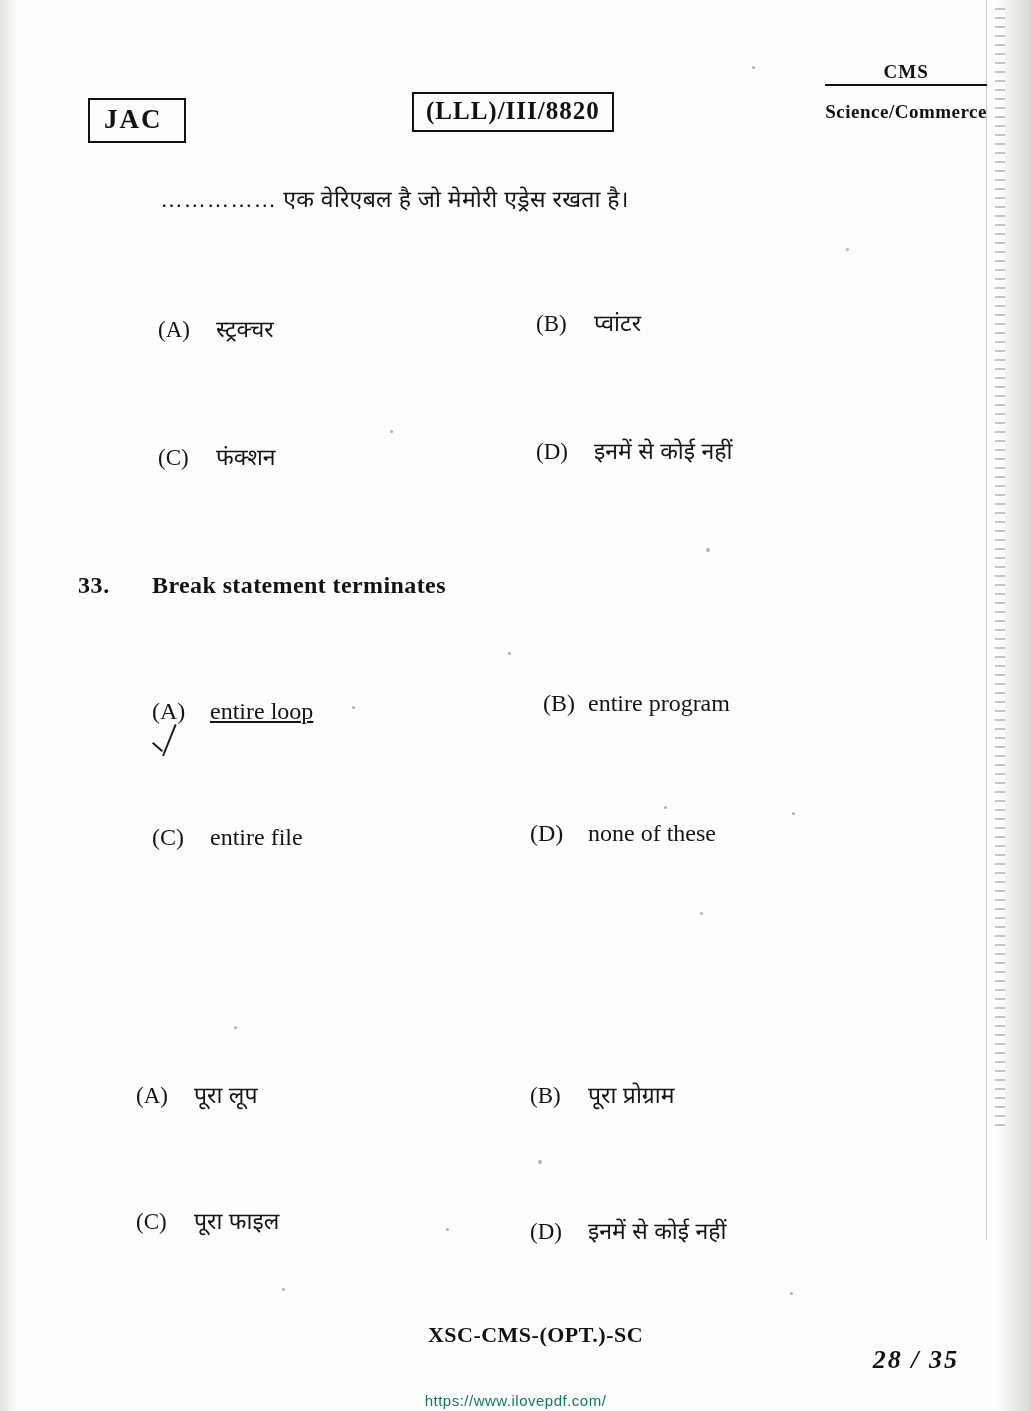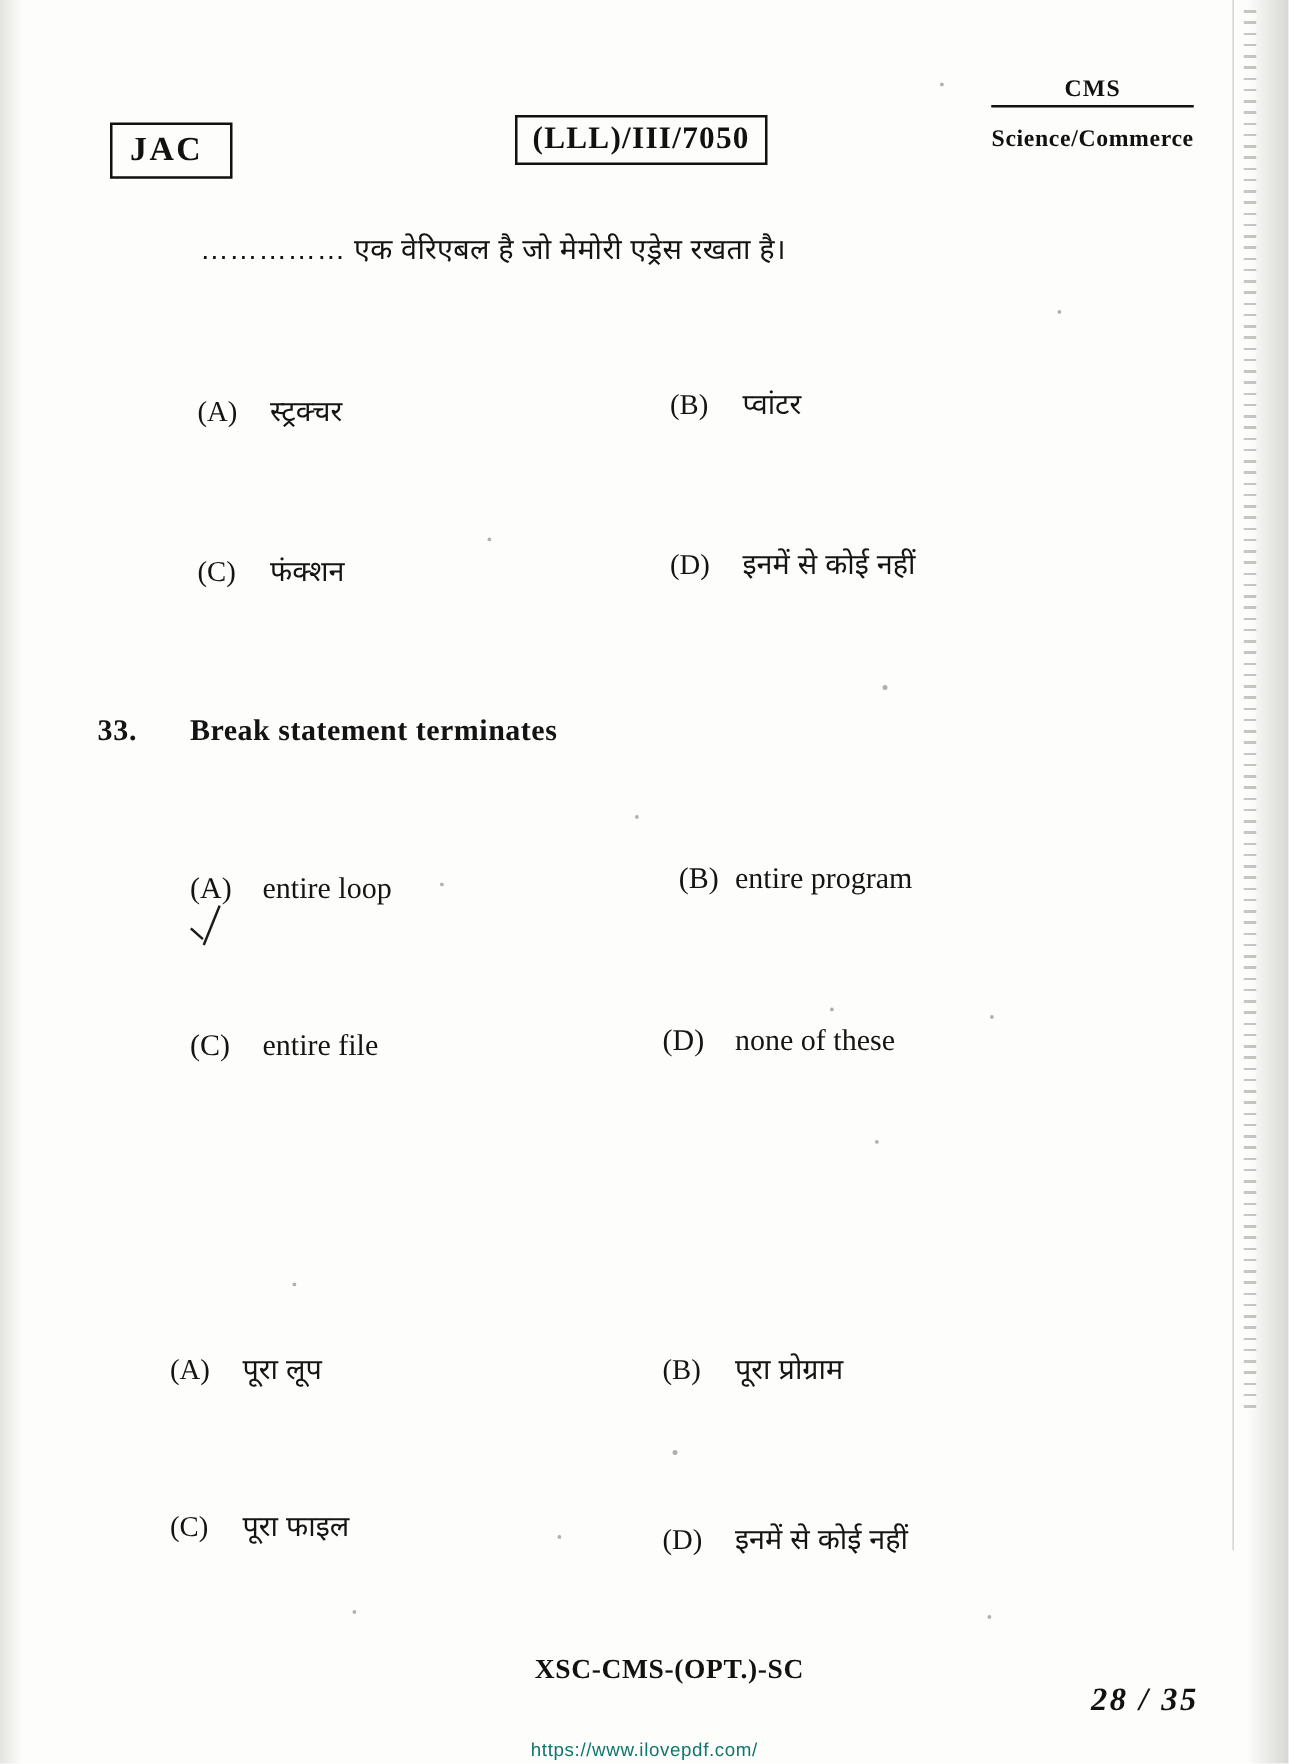--- a/index.html
+++ b/index.html
@@ -75,21 +75,21 @@
     border: 2px solid #111;
     padding: 3px 12px 5px 12px;
     font-family: "Liberation Serif", serif;
     font-weight: bold;
     font-size: 25px;
     letter-spacing: 1px;
     color: #111;
   }
   .cms-block {
     position: absolute;
-    right: 76px;
+    right: 44px;
     top: 62px;
     text-align: center;
     color: #111;
   }
   .cms-title {
     font-family: "Liberation Serif", serif;
     font-weight: bold;
     font-size: 19px;
     letter-spacing: 1px;
     line-height: 1.05;
@@ -241,21 +241,21 @@
 
 <div class="page">
 
   <div class="scan-left-edge"></div>
   <div class="scan-right-edge"></div>
   <div class="scan-strip"></div>
   <div class="scan-vline"></div>
 
   <div class="jac-box">JAC</div>
 
-  <div class="code-box">(LLL)/III/7050</div>
+  <div class="code-box">(LLL)/III/8820</div>
 
   <div class="cms-block">
     <div class="cms-title">CMS</div>
     <div class="cms-rule"></div>
     <div class="cms-sub">Science/Commerce</div>
   </div>
 
   <div class="stem-hi-1 hi">…………… एक वेरिएबल है जो मेमोरी एड्रेस रखता है।</div>
 
   <div class="opt opt-hi" style="left:158px; top:312px;">
@@ -267,21 +267,21 @@
   <div class="opt opt-hi" style="left:158px; top:440px;">
     <span class="tag">(C)</span><span>फंक्शन</span>
   </div>
   <div class="opt opt-hi" style="left:536px; top:434px;">
     <span class="tag">(D)</span><span>इनमें से कोई नहीं</span>
   </div>
 
   <div class="q33 en">33.</div>
   <div class="q33-text en">Break statement terminates</div>
 
-  <div class="opt opt-en" style="left:152px; top:698px;">
+  <div class="opt opt-en" style="left:152px; top:698px;text-decoration:underline;">
     <span class="tag">(A)</span><span>entire loop</span>
   </div>
   <div class="tick"></div>
 
   <div class="opt opt-en" style="left:530px; top:690px;text-align:center;">
     <span class="tag">(B)</span><span>entire program</span>
   </div>
   <div class="opt opt-en" style="left:152px; top:824px;">
     <span class="tag">(C)</span><span>entire file</span>
   </div>

